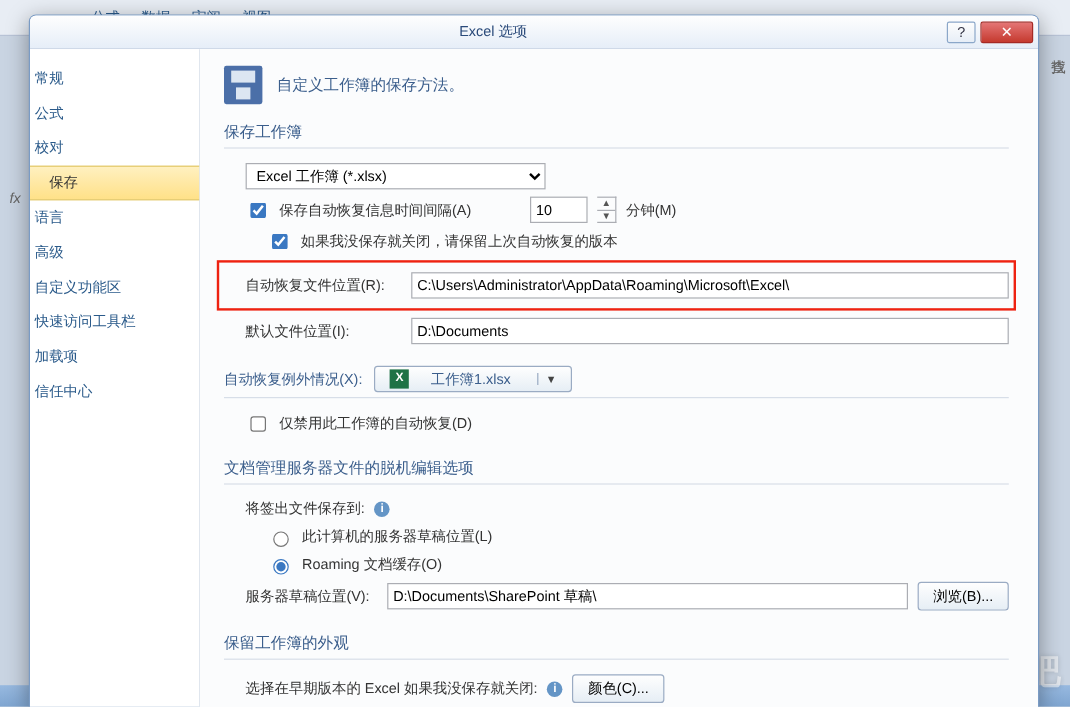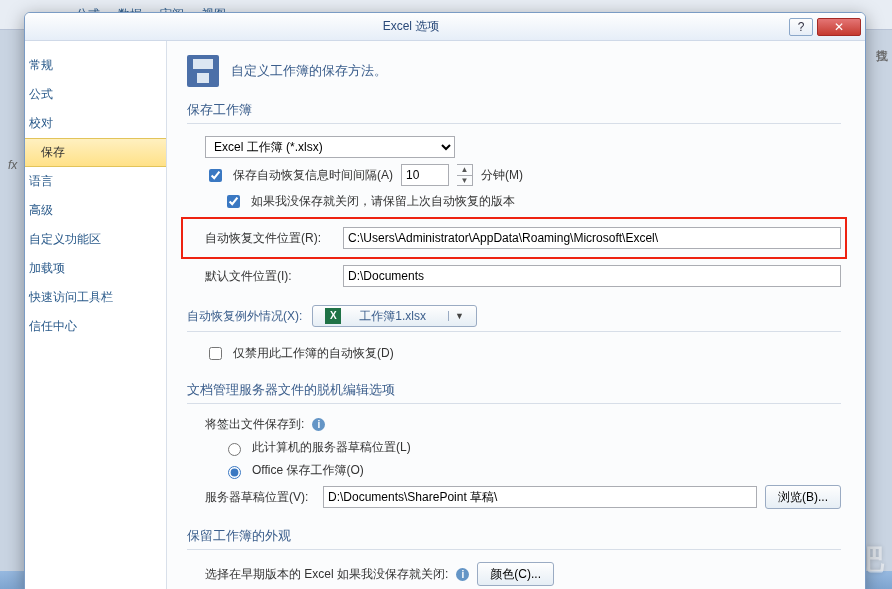--- a/index.html
+++ b/index.html
@@ -31,21 +31,21 @@
   .disk-icon { width:32px; height:32px; background:#4b6fa8; position:relative; border-radius:2px;}
   .disk-icon::before { content:""; position:absolute; left:6px; top:4px; width:20px; height:10px; background:#dce6f2;}
   .disk-icon::after { content:""; position:absolute; left:10px; bottom:4px; width:12px; height:10px; background:#dce6f2;}
   .header-text { color:#3b5e8c; font-size:13px; }
 
   .section-head { color:#3b5e8c; font-size:13px; border-bottom:1px solid #d7dee8; padding-bottom:4px; margin:6px 0 12px 0;}
   .row { display:flex; align-items:center; margin:6px 0; gap:8px; }
   .lbl { color:#333; white-space:nowrap;}
   .info-icn { display:inline-block; width:13px; height:13px; border-radius:50%; background:#6495c6; color:#fff; font-size:10px; line-height:13px; text-align:center; font-weight:bold;}
   select, input[type=text] { border:1px solid #abadb3; height:22px; padding:0 4px; background:#fff;}
-  .numf { width:48px;} .spn { width:16px; height:22px; border:1px solid #abadb3; border-left:none; display:flex; flex-direction:column;}
+  .numf { width:48px;margin-left:41px;} .spn { width:16px; height:22px; border:1px solid #abadb3; border-left:none; display:flex; flex-direction:column;}
   .spn div{flex:1;display:flex;align-items:center;justify-content:center;font-size:8px;color:#555;}
   .spn div:first-child{border-bottom:1px solid #abadb3;}
   input[type=checkbox],input[type=radio]{accent-color:#3a78c2;}
   .indent1 { margin-left:18px;} .indent2 { margin-left:36px;}
 
   .redbox { border:2px solid #e21; padding:2px 4px; margin:4px -6px; }
 
   .lbl-fixed { width:130px; text-align:left;}
   .path-input { flex:1;}
   .btn { background:linear-gradient(#fefefe,#e6eef5); border:1px solid #9aabc3; border-radius:3px; height:24px; padding:0 12px; display:inline-flex; align-items:center; gap:18px; cursor:pointer;}
@@ -76,22 +76,22 @@
   </div>
   <div class="dlg-body">
     <div class="sidebar">
       <div class="sidebar-item">常规</div>
       <div class="sidebar-item">公式</div>
       <div class="sidebar-item">校对</div>
       <div class="sidebar-item selected">保存</div>
       <div class="sidebar-item">语言</div>
       <div class="sidebar-item">高级</div>
       <div class="sidebar-item">自定义功能区</div>
+      <div class="sidebar-item">快速访问工具栏</div>
       <div class="sidebar-item">加载项</div>
-      <div class="sidebar-item">快速访问工具栏</div>
       <div class="sidebar-item">信任中心</div>
     </div>
 
     <div class="content">
 
       <div class="header-row">
         <div class="disk-icon"></div>
         <div class="header-text">自定义工作簿的保存方法。</div>
       </div>
 
@@ -150,21 +150,21 @@
       <div class="row indent1">
         <span class="lbl">将签出文件保存到:</span>
         <span class="info-icn">i</span>
       </div>
       <div class="row indent2">
         <input type="radio" name="draft" style="">
         <span class="lbl">此计算机的服务器草稿位置(L)</span>
       </div>
       <div class="row indent2">
         <input type="radio" name="draft" checked="" style="">
-        <span class="lbl">Office 保存工作簿(O)</span>
+        <span class="lbl">Roaming 文档缓存(O)</span>
       </div>
       <div class="row indent1">
         <span class="lbl" style="width:110px">服务器草稿位置(V):</span>
         <input type="text" class="path-input" value="D:\Documents\SharePoint 草稿\" style="">
         <button class="btn">
             <span>浏览(B)...</span>
           </button>
       </div>
 
       <div class="section-head" style="margin-top:18px">保留工作簿的外观</div>

